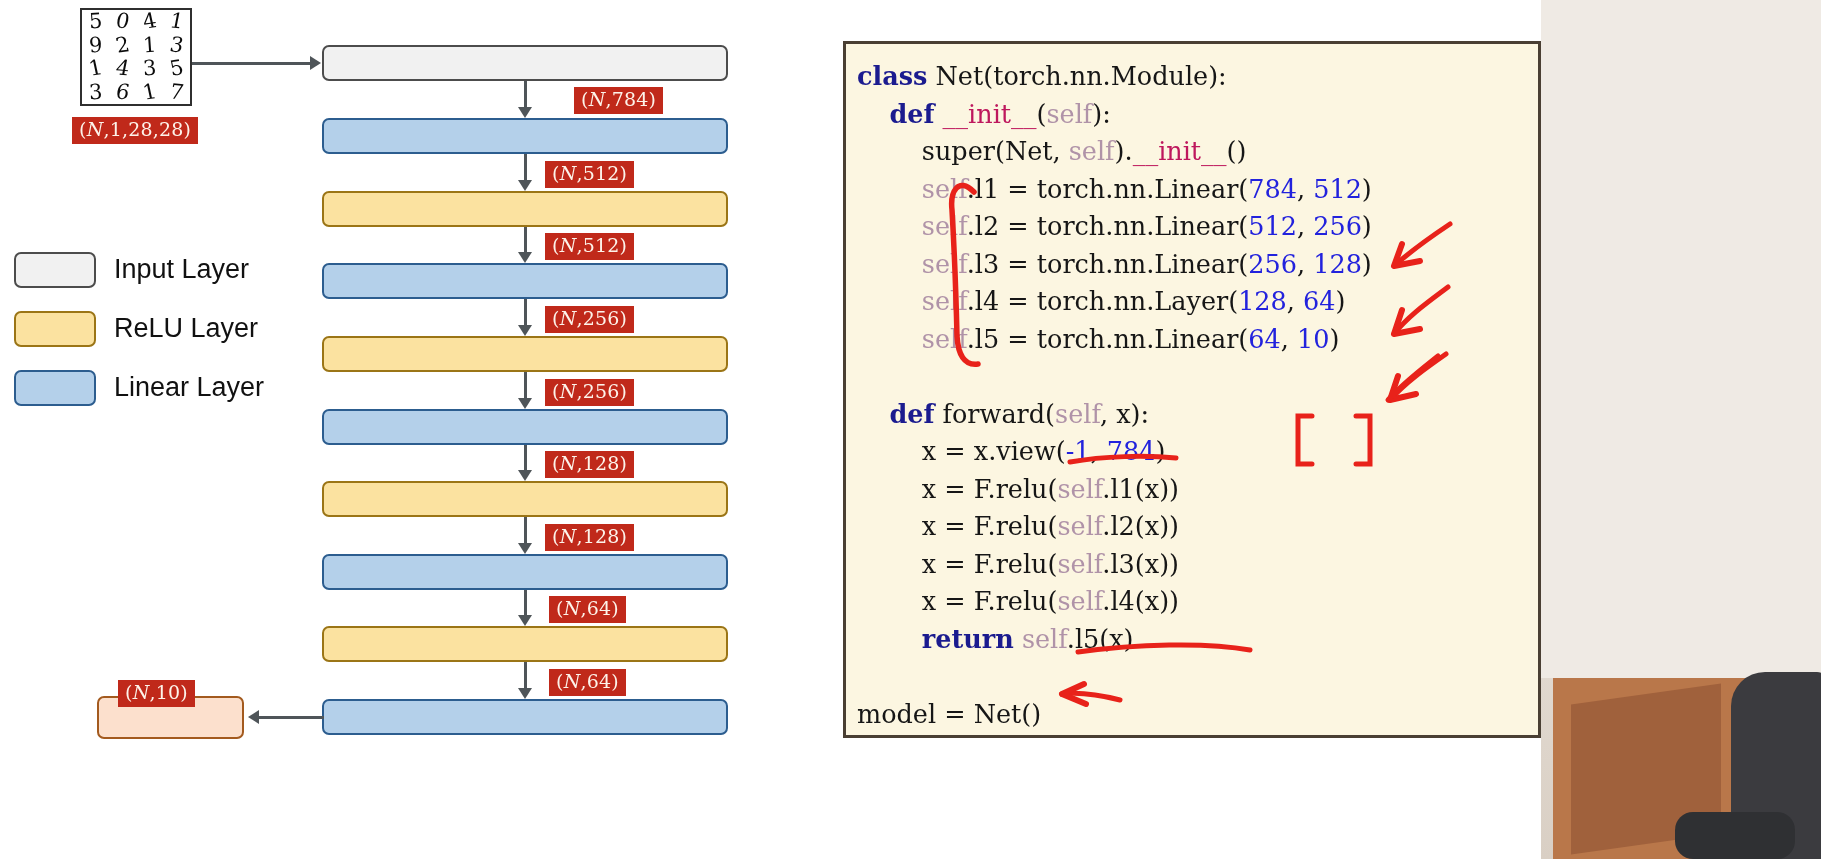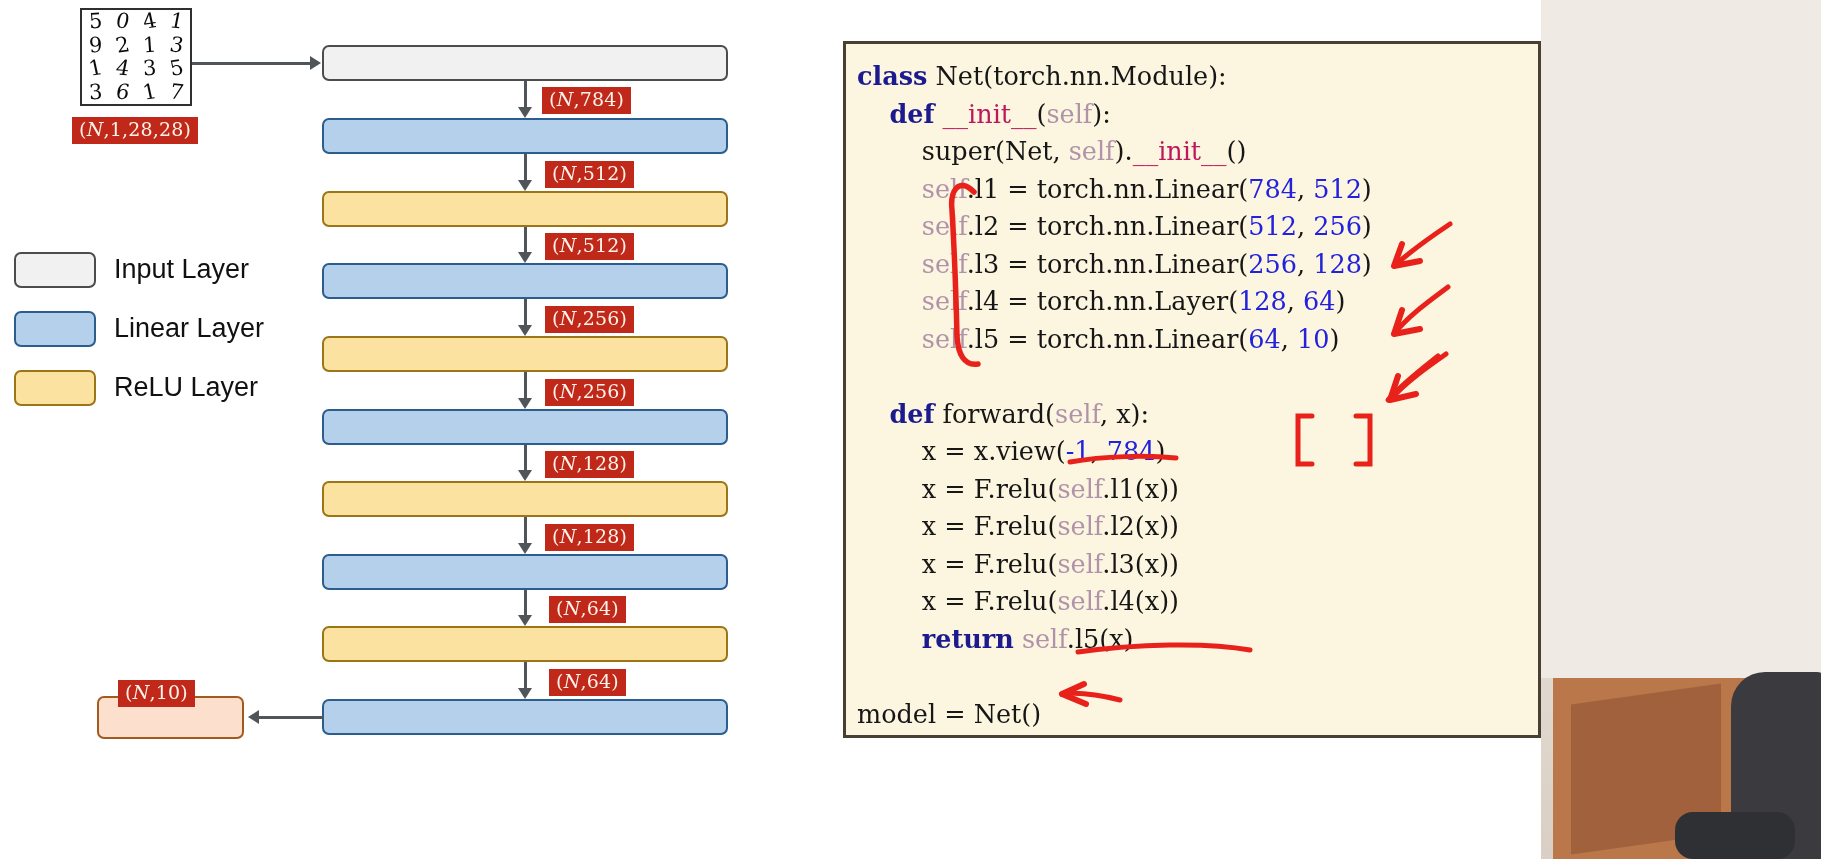--- a/index.html
+++ b/index.html
@@ -182,47 +182,47 @@
     <div class="arrowhead-d" style="left:518px;top:398px;"></div>
     <div class="vline" style="left:524px;top:445px;height:30px;"></div>
     <div class="arrowhead-d" style="left:518px;top:470px;"></div>
     <div class="vline" style="left:524px;top:517px;height:30px;"></div>
     <div class="arrowhead-d" style="left:518px;top:543px;"></div>
     <div class="vline" style="left:524px;top:590px;height:30px;"></div>
     <div class="arrowhead-d" style="left:518px;top:615px;"></div>
     <div class="vline" style="left:524px;top:662px;height:30px;"></div>
     <div class="arrowhead-d" style="left:518px;top:688px;"></div>
 
-    <div class="tag" style="left:542px;top:87px;">(<i>N</i>,784)</div>
+    <div class="tag" style="left:574px;top:87px;">(<i>N</i>,784)</div>
     <div class="tag" style="left:545px;top:161px;">(<i>N</i>,512)</div>
     <div class="tag" style="left:545px;top:233px;">(<i>N</i>,512)</div>
     <div class="tag" style="left:545px;top:306px;">(<i>N</i>,256)</div>
     <div class="tag" style="left:545px;top:379px;">(<i>N</i>,256)</div>
     <div class="tag" style="left:545px;top:451px;">(<i>N</i>,128)</div>
     <div class="tag" style="left:545px;top:524px;">(<i>N</i>,128)</div>
     <div class="tag" style="left:549px;top:596px;">(<i>N</i>,64)</div>
     <div class="tag" style="left:549px;top:669px;">(<i>N</i>,64)</div>
 
     <div class="hline" style="left:258px;top:716px;width:66px;"></div>
     <div class="arrowhead-l" style="left:248px;top:710px;"></div>
     <div class="outbox" style="top:696px;"></div>
     <div class="tag" style="left:118px;top:680px;">(<i>N</i>,10)</div>
 
     <div id="legend">
       <div class="leg-row">
         <div class="swatch sw-input"></div>
         <div class="leg-label">Input Layer</div>
       </div>
       <div class="leg-row">
+        <div class="swatch sw-relu"></div>
+        <div class="leg-label">ReLU Layer</div>
+      </div>
+      <div class="leg-row">
         <div class="swatch sw-linear"></div>
         <div class="leg-label">Linear Layer</div>
-      </div>
-      <div class="leg-row">
-        <div class="swatch sw-relu"></div>
-        <div class="leg-label">ReLU Layer</div>
       </div>
     </div>
   </div>
 
   <div id="codepanel">
     <div id="code"><span class="kw">class</span><span class="pl"> Net(torch.nn.Module):</span>
 <span class="pl">    </span><span class="kw">def</span><span class="pl"> </span><span class="dun">__init__</span><span class="pl">(</span><span class="slf">self</span><span class="pl">):</span>
 <span class="pl">        super(Net, </span><span class="slf">self</span><span class="pl">).</span><span class="dun">__init__</span><span class="pl">()</span>
 <span class="pl">        </span><span class="slf">self</span><span class="pl">.l1 = torch.nn.Linear(</span><span class="num">784</span><span class="pl">, </span><span class="num">512</span><span class="pl">)</span>
 <span class="pl">        </span><span class="slf">self</span><span class="pl">.l2 = torch.nn.Linear(</span><span class="num">512</span><span class="pl">, </span><span class="num">256</span><span class="pl">)</span>

